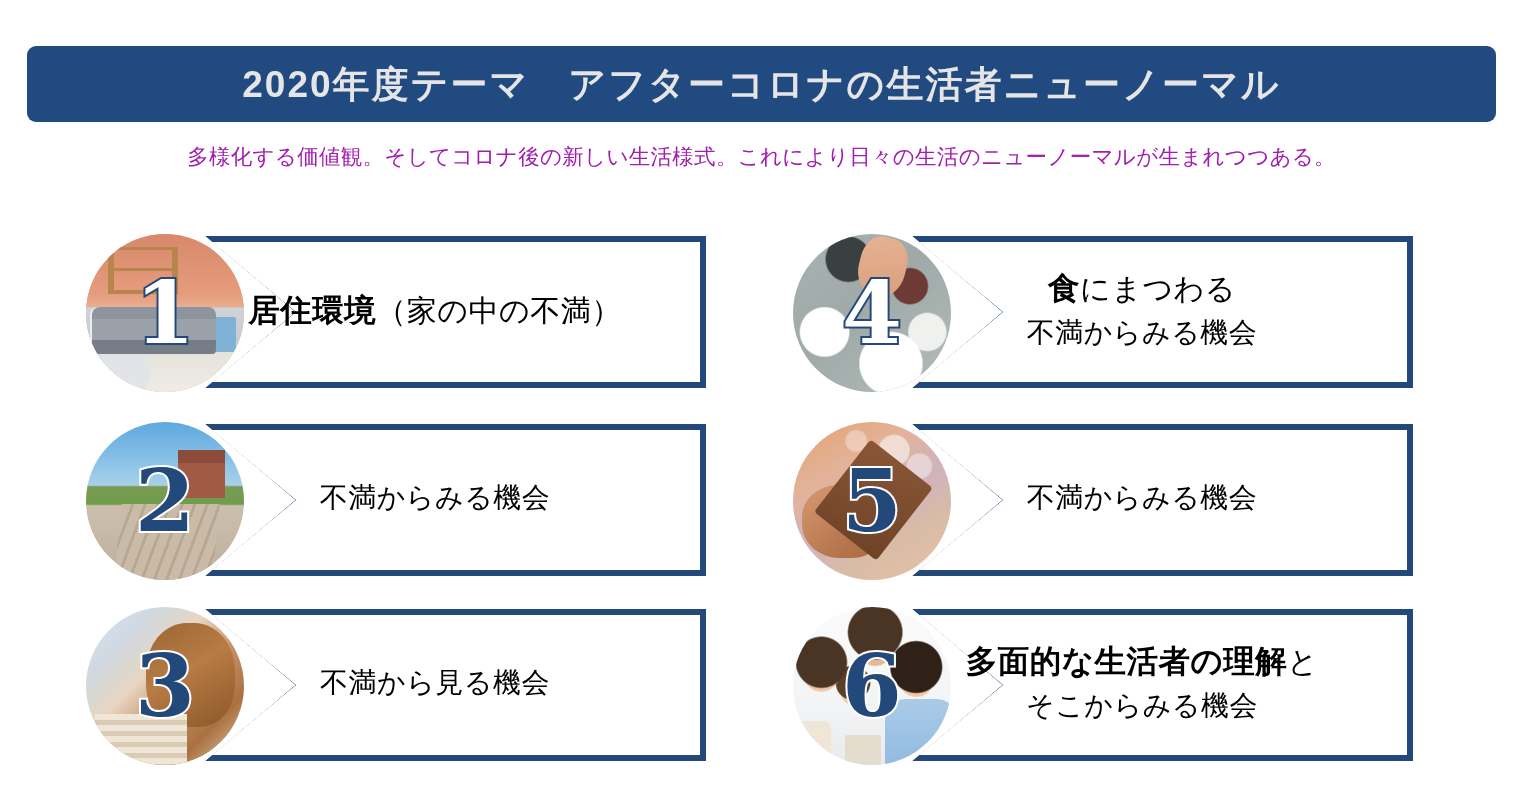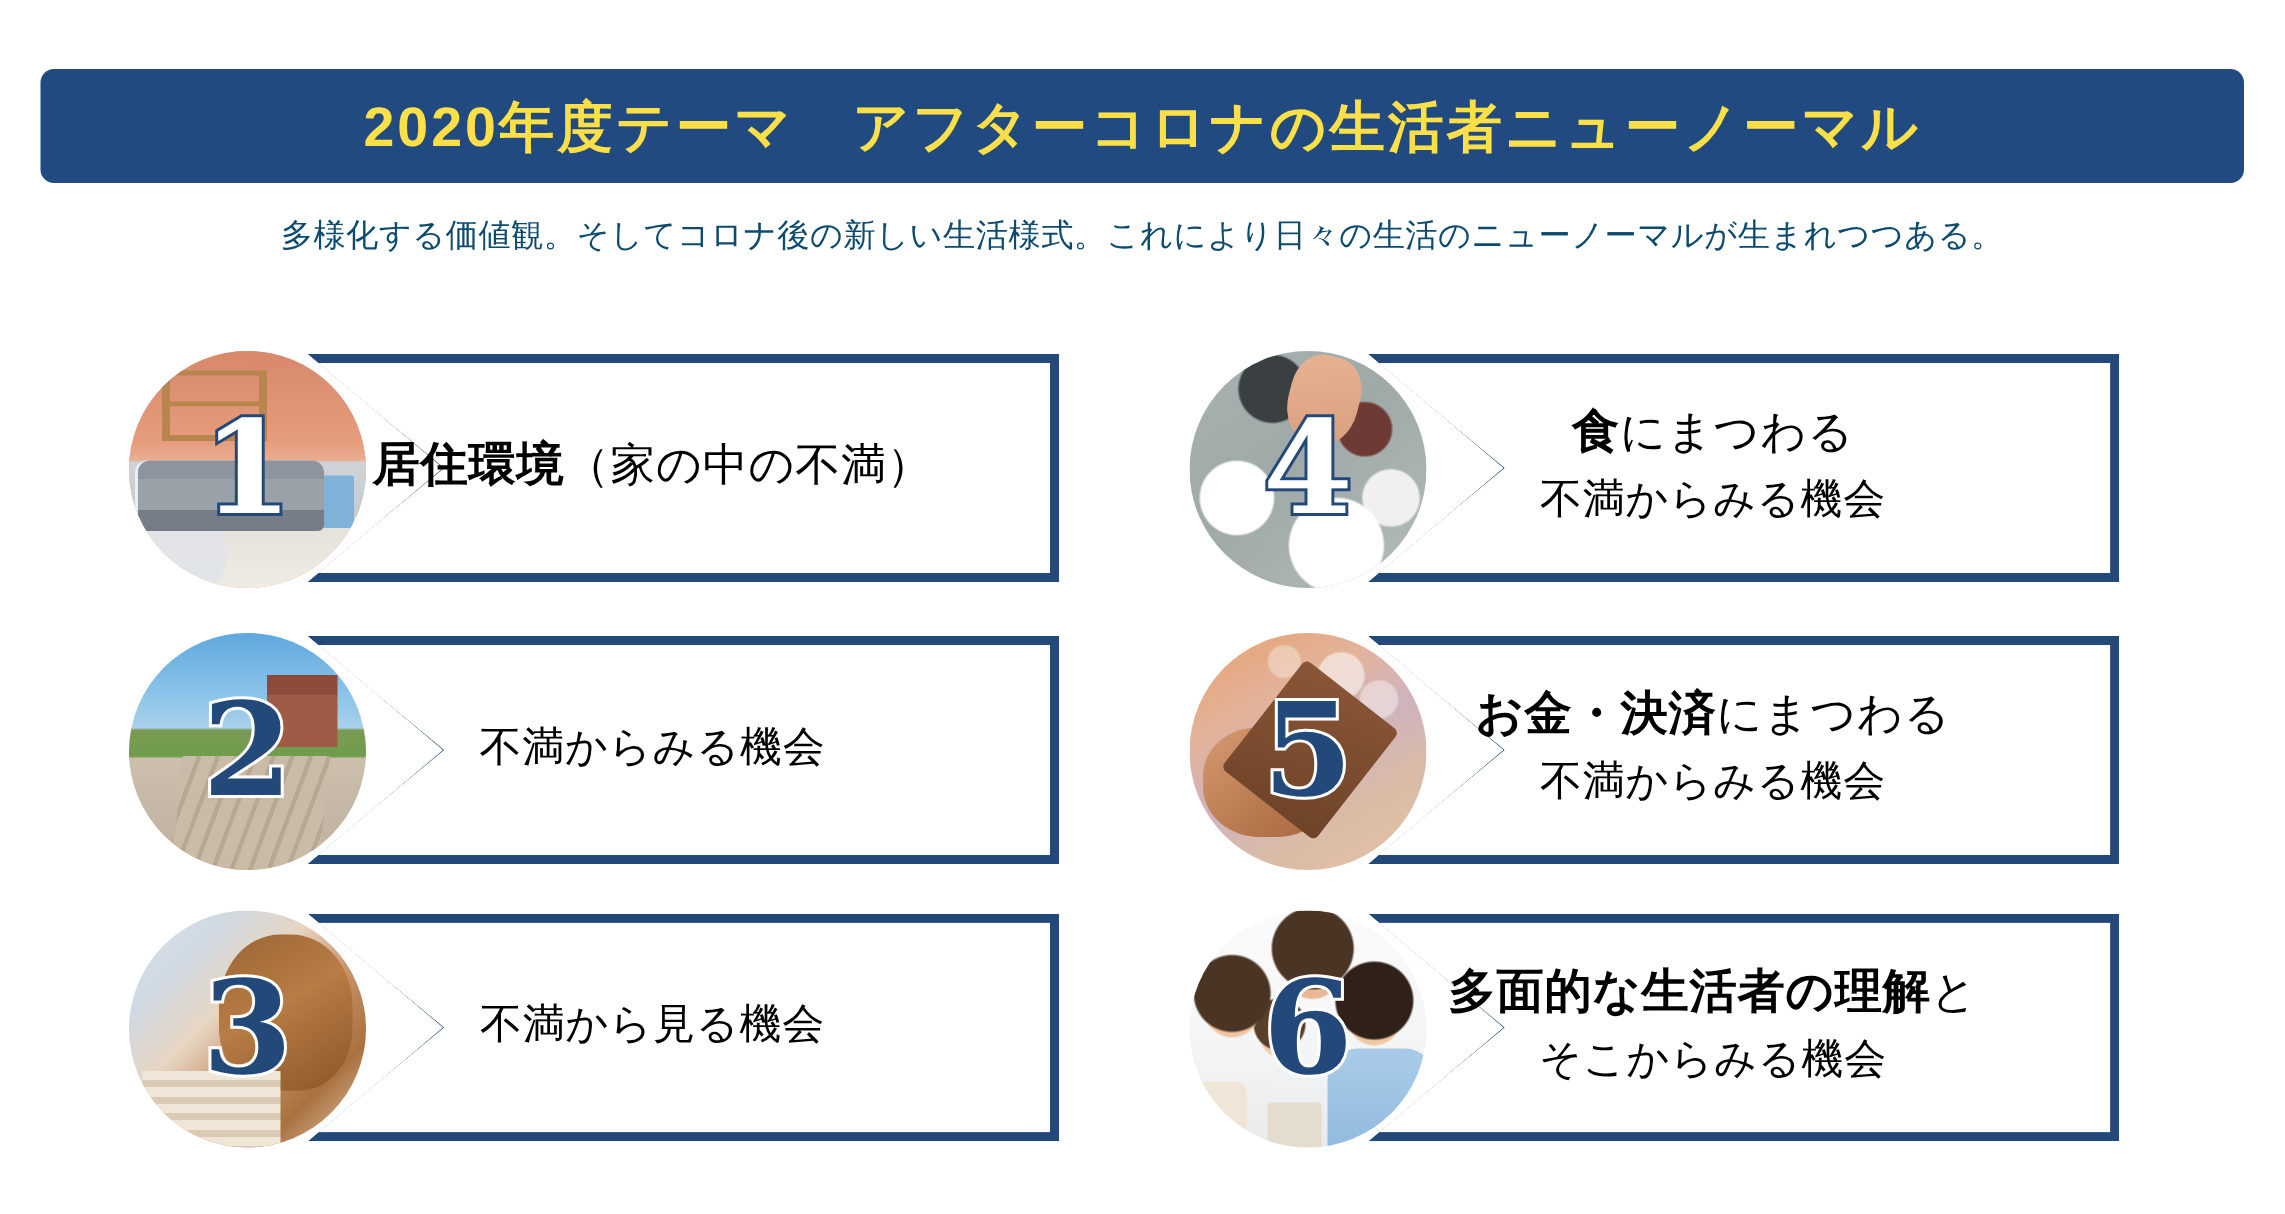--- a/index.html
+++ b/index.html
@@ -25,40 +25,40 @@
     width: 1469px;
     height: 76px;
     background: #204a80;
     border-radius: 9px;
     display: flex;
     align-items: center;
     justify-content: center;
     box-sizing: border-box;
   }
   #title-text {
-    color: #fde047;
+    color: #e5e5e5;
     font-size: 37px;
     font-weight: 700;
     letter-spacing: 2.0px;
     white-space: pre;
     line-height: 1;
   }
 
   
   #subtitle {
     position: absolute;
     left: 0;
     top: 142px;
     width: 1523px;
     text-align: center;
   }
   #subtitle div {
     font-size: 21.5px;
     line-height: 31px;
-    color: #0c4a6e;
+    color: #a21caf;
     letter-spacing: 0.3px;
     white-space: nowrap;
   }
 
   
   .card {
     position: absolute;
     width: 620px;
     height: 158px;
   }
@@ -389,23 +389,20 @@
     <div class="num">4</div>
   </div>
 </div>
 
 <div class="card col-right row-2">
   <div class="card-box">
     <div class="frame-outer"></div>
     <div class="frame-inner"></div>
   </div>
   <div class="card-text">
-    <div class="line-1">
-      <span class="kw">お金・決済</span><span class="rest">にまつわる</span>
-    </div>
     <div class="line-2">不満からみる機会</div>
   </div>
   <div class="thumb num-dark">
     <div class="photo ph-pay"></div>
     <div class="num">5</div>
   </div>
 </div>
 
 <div class="card col-right row-3">
   <div class="card-box">

